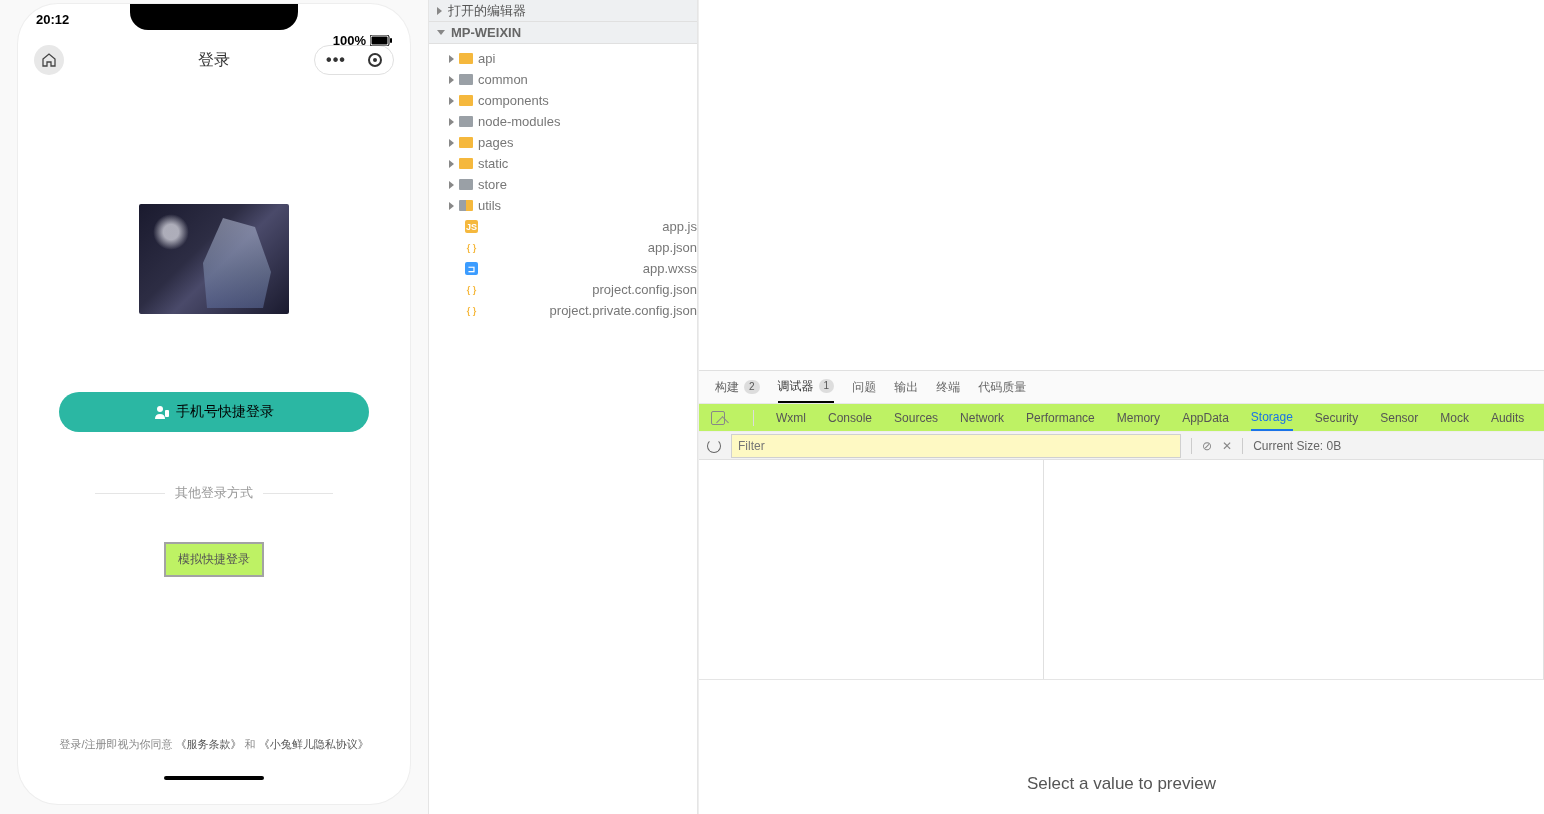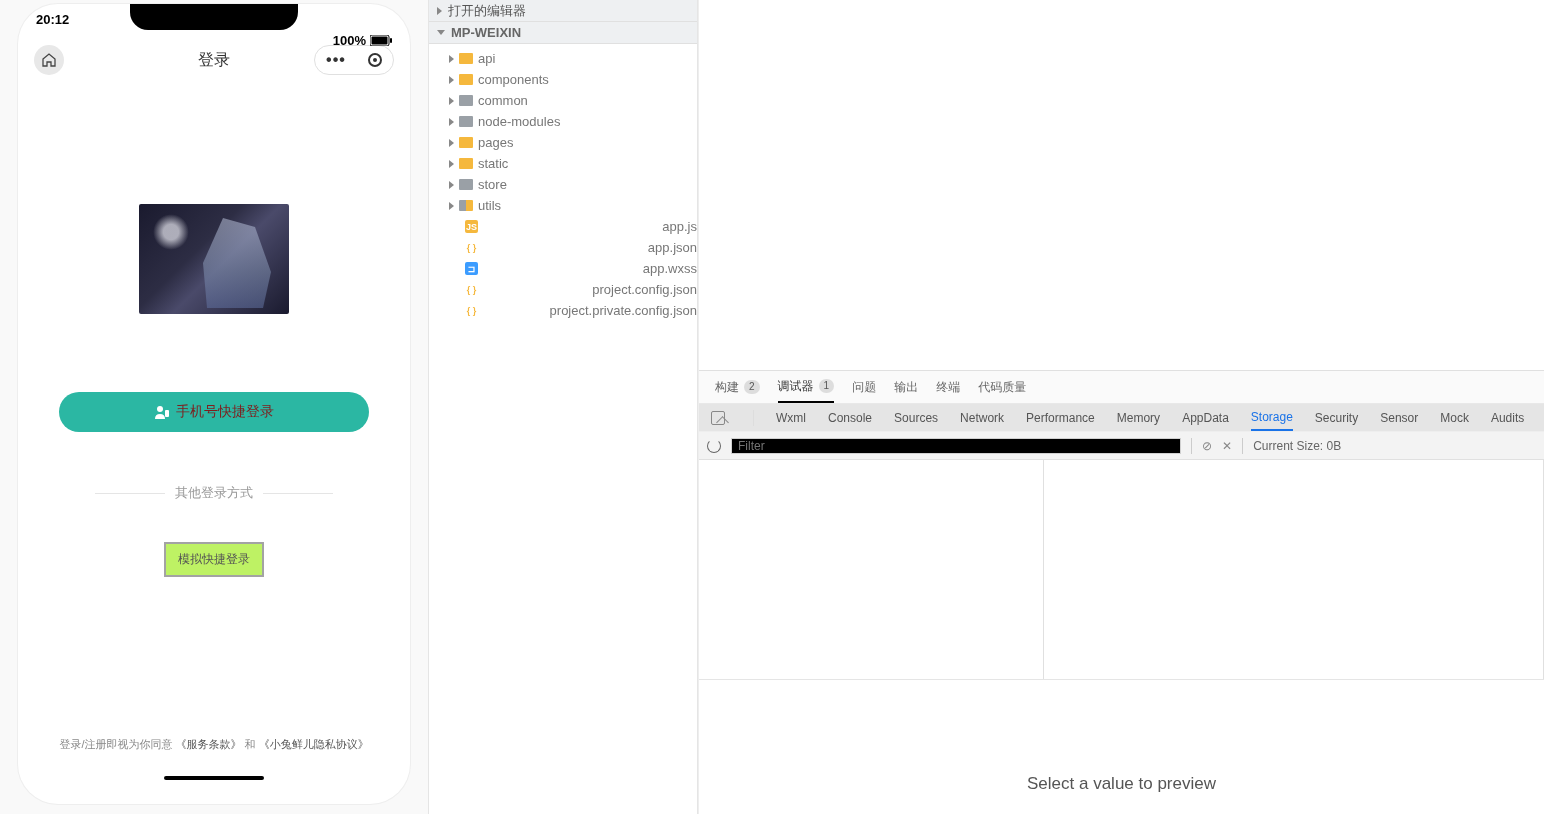--- a/index.html
+++ b/index.html
@@ -16,21 +16,21 @@
 .nav-title { font-size:16px; color:#333; }
 .nav-home { position:absolute; left:16px; width:30px; height:30px; border-radius:50%; background:#e8e8e8; display:flex; align-items:center; justify-content:center; }
 .nav-capsule { position:absolute; right:16px; width:80px; height:30px; border:1px solid #e0e0e0; border-radius:15px; display:flex; align-items:center; justify-content:space-around; background:#fff; }
 .capsule-dots { font-weight:900; letter-spacing:1px; color:#333; }
 .capsule-target { width:14px; height:14px; border:2px solid #333; border-radius:50%; display:flex; align-items:center; justify-content:center; }
 .capsule-target::after { content:""; width:4px; height:4px; background:#333; border-radius:50%; }
 .screen-body { position:absolute; top:82px; bottom:18px; left:0; right:0; display:flex; flex-direction:column; align-items:center; }
 .login-image { margin-top:118px; width:150px; height:110px; background:linear-gradient(135deg,#1a1a2e 0%,#2d2d44 40%,#4a4a6a 55%,#1a1a2e 100%); border-radius:2px; position:relative; overflow:hidden; }
 .login-image::before { content:""; position:absolute; top:10px; left:14px; width:36px; height:36px; border-radius:50%; background:radial-gradient(circle,#e8e8f0 30%,transparent 70%); opacity:.7; }
 .login-image::after { content:""; position:absolute; bottom:6px; right:10px; width:80px; height:90px; background:linear-gradient(180deg,#b8c0d8 0%,#8090b0 60%,#6070a0 100%); clip-path:polygon(30% 0,70% 10%,90% 60%,80% 100%,10% 100%,5% 50%); opacity:.55; }
-.login-btn { margin-top:78px; width:310px; height:40px; border-radius:20px; background:#2bb7a3; color:#7f1d1d; display:flex; align-items:center; justify-content:center; gap:6px; font-size:14px; cursor:pointer; }
+.login-btn { margin-top:78px; width:310px; height:40px; border-radius:20px; background:#2bb7a3; color:#000000; display:flex; align-items:center; justify-content:center; gap:6px; font-size:14px; cursor:pointer; }
 .other-login { margin-top:52px; color:#999; font-size:13px; position:relative; }
 .other-login::before, .other-login::after { content:""; position:absolute; top:50%; width:70px; height:1px; background:#e5e5e5; }
 .other-login::before { right:calc(100% + 10px); }
 .other-login::after { left:calc(100% + 10px); }
 .mock-btn { margin-top:40px; padding:7px 12px; border:2px solid #a3a3a3; background:#bef264; color:#555; font-size:12px; cursor:pointer; }
 .agree-text { position:absolute; bottom:34px; font-size:11px; color:#888; }
 .agree-text .link { color:#555; }
 .home-ind { position:absolute; bottom:6px; left:50%; transform:translateX(-50%); width:100px; height:4px; background:#000; border-radius:3px; }
 
 
@@ -51,28 +51,28 @@
 .file-ico.json { color:#f5b83d; border:1px solid transparent; }
 .file-ico.wxss { background:#3b9cff; color:#fff; }
 
 
 .right { flex:1; height:814px; display:flex; flex-direction:column; border-left:1px solid #eee; }
 .editor-blank { flex:0 0 370px; background:#fff; }
 .panel-tabs { height:34px; border-top:1px solid #e0e0e0; border-bottom:1px solid #e8e8e8; display:flex; align-items:center; gap:18px; padding-left:16px; font-size:12px; color:#666; background:#fafafa; }
 .ptab { display:flex; align-items:center; gap:5px; cursor:pointer; height:100%; }
 .ptab.active { color:#333; border-bottom:2px solid #000000; }
 .badge-c { background:#ddd; color:#555; border-radius:8px; padding:0 5px; font-size:10px; line-height:14px; }
-.dev-tabs { height:28px; display:flex; align-items:center; gap:22px; padding-left:12px; font-size:12px; color:#555; background:#e5e5e5; border-bottom:1px solid #eee; }
+.dev-tabs { height:28px; display:flex; align-items:center; gap:22px; padding-left:12px; font-size:12px; color:#555; background:#bef264; border-bottom:1px solid #eee; }
 .dtab { cursor:pointer; height:100%; display:flex; align-items:center; }
 .dtab.active { color:#1a73e8; border-bottom:2px solid #1a73e8; }
 .inspector-ico { width:14px; height:14px; border:1.4px solid #888; border-radius:2px; position:relative; margin-right:6px; }
 .inspector-ico::after { content:""; position:absolute; bottom:-3px; right:-3px; width:8px; height:8px; border-left:1.4px solid #888; border-top:1.4px solid #888; transform:rotate(45deg); }
 .toolbar { height:28px; background:#f3f3f3; border-bottom:1px solid #e0e0e0; display:flex; align-items:center; padding:0 8px; gap:10px; font-size:12px; color:#666; }
 .refresh-ico { width:14px; height:14px; border:1.5px solid #666; border-radius:50%; border-top-color:transparent; position:relative; cursor:pointer; }
-.filter-in { flex:0 0 450px; height:16px; border:1px solid #d0d0d0; background:#000000; padding:0 6px; font-size:12px; color:#888; }
+.filter-in { flex:0 0 450px; height:24px; border:1px solid #d0d0d0; background:#fef9c3; padding:0 6px; font-size:12px; color:#888; }
 .tool-sep { width:1px; height:16px; background:#ccc; }
 .clear-ico, .x-ico { cursor:pointer; color:#888; }
 .kv-head { height:22px; display:flex; border-bottom:1px solid #e0e0e0; font-size:12px; color:#444; background:#fff; }
 .kv-head > div { padding:3px 8px; border-right:1px solid #e0e0e0; }
 .kv-key { flex:0 0 345px; }
 .kv-val { flex:1; }
 .kv-body { flex:0 0 220px; display:flex; border-bottom:1px solid #e5e5e5; }
 .kv-body > div { border-right:1px solid #e0e0e0; }
 .preview { flex:1; display:flex; align-items:flex-end; justify-content:center; padding-bottom:20px; font-size:17px; font-weight:400; color:#555; }
 </style>
@@ -138,27 +138,27 @@
     <span>MP-WEIXIN</span>
   </div>
   <div class="tree" id="tree">
       <div class="tree-row">
         <span class="arrow r"></span>
         <span class="folder-ico "></span>
         <span>api</span>
       </div>
       <div class="tree-row">
         <span class="arrow r"></span>
-        <span class="folder-ico "></span>
-        <span>components</span>
-      </div>
-      <div class="tree-row">
-        <span class="arrow r"></span>
         <span class="folder-ico grey"></span>
         <span>common</span>
+      </div>
+      <div class="tree-row">
+        <span class="arrow r"></span>
+        <span class="folder-ico "></span>
+        <span>components</span>
       </div>
       <div class="tree-row">
         <span class="arrow r"></span>
         <span class="folder-ico grey"></span>
         <span>node-modules</span>
       </div>
       <div class="tree-row">
         <span class="arrow r"></span>
         <span class="folder-ico "></span>
         <span>pages</span>

